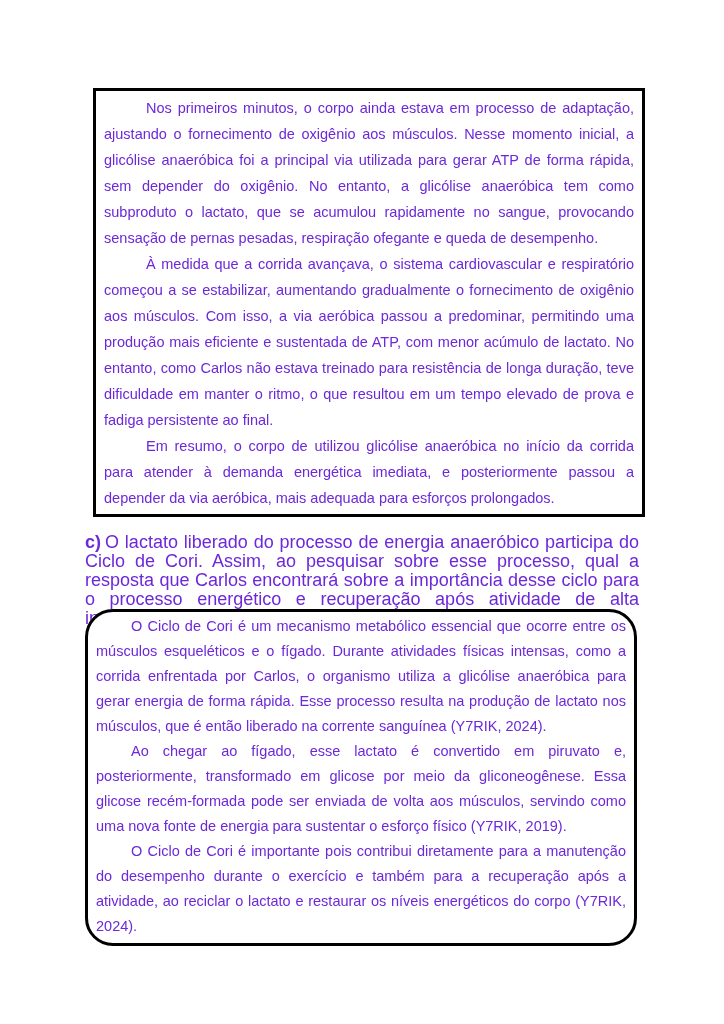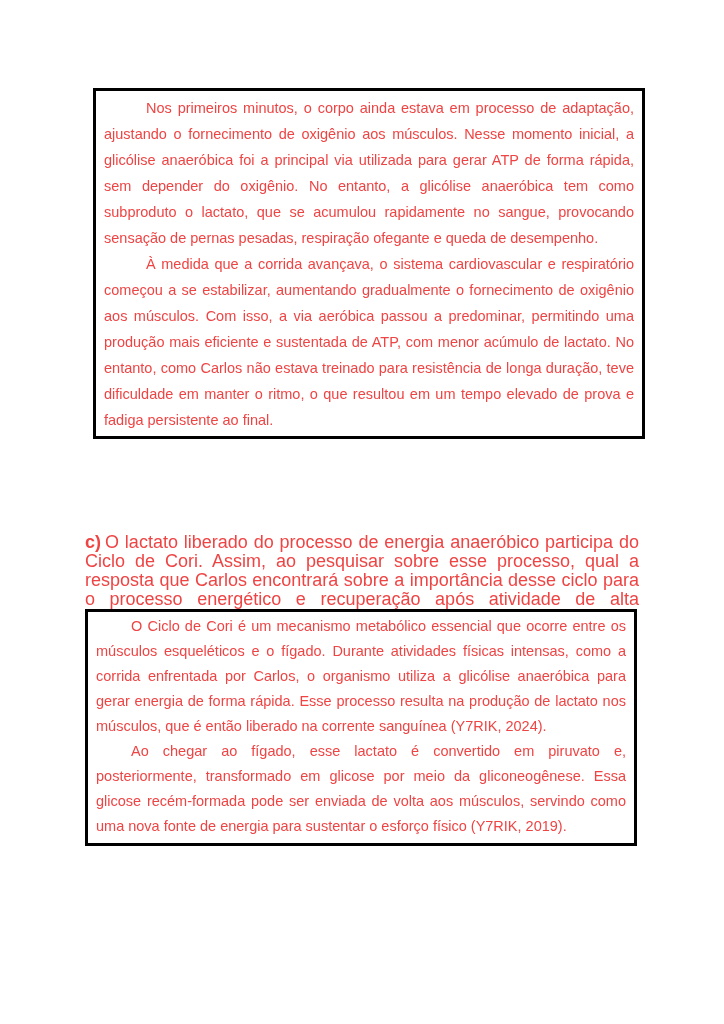--- a/index.html
+++ b/index.html
@@ -5,21 +5,21 @@
     html, body {
       margin: 0;
       padding: 0;
       background: #ffffff;
     }
     .page {
       position: relative;
       width: 724px;
       height: 1024px;
       background: #ffffff;
-      color: #ef4444;
+      color: #6d28d9;
       font-family: "Liberation Sans", sans-serif;
       overflow: hidden;
     }
     .answer-box {
       position: absolute;
       border: 3px solid #000000;
       background: #ffffff;
       text-align: justify;
       font-size: 14.5px;
       box-sizing: border-box;
@@ -34,20 +34,21 @@
     #box-b p {
       margin: 0;
       text-indent: 42px;
     }
     #box-c {
       top: 609px;
       left: 85px;
       width: 552px;
       padding: 2px 8px 4px 8px;
       line-height: 25px;
+      border-radius: 28px;
     }
     #box-c p {
       margin: 0;
       text-indent: 35px;
     }
     .question {
       position: absolute;
       top: 533px;
       left: 85px;
       width: 554px;
@@ -61,24 +62,26 @@
     }
   </style>
 </head>
 <body>
 
 <div class="page">
 
   <div id="box-b" class="answer-box">
     <p>Nos primeiros minutos, o corpo ainda estava em processo de adaptação, ajustando o fornecimento de oxigênio aos músculos. Nesse momento inicial, a glicólise anaeróbica foi a principal via utilizada para gerar ATP de forma rápida, sem depender do oxigênio. No entanto, a glicólise anaeróbica tem como subproduto o lactato, que se acumulou rapidamente no sangue, provocando sensação de pernas pesadas, respiração ofegante e queda de desempenho.</p>
     <p>À medida que a corrida avançava, o sistema cardiovascular e respiratório começou a se estabilizar, aumentando gradualmente o fornecimento de oxigênio aos músculos. Com isso, a via aeróbica passou a predominar, permitindo uma produção mais eficiente e sustentada de ATP, com menor acúmulo de lactato. No entanto, como Carlos não estava treinado para resistência de longa duração, teve dificuldade em manter o ritmo, o que resultou em um tempo elevado de prova e fadiga persistente ao final.</p>
+    <p>Em resumo, o corpo de utilizou glicólise anaeróbica no início da corrida para atender à demanda energética imediata, e posteriormente passou a depender da via aeróbica, mais adequada para esforços prolongados.</p>
   </div>
 
   <div class="question">
     <span class="q-label">c)</span><span>O lactato liberado do processo de energia anaeróbico participa do Ciclo de Cori. Assim, ao pesquisar sobre esse processo, qual a resposta que Carlos encontrará sobre a importância desse ciclo para o processo energético e recuperação após atividade de alta intensidade?</span>
   </div>
 
   <div id="box-c" class="answer-box">
     <p>O Ciclo de Cori é um mecanismo metabólico essencial que ocorre entre os músculos esqueléticos e o fígado. Durante atividades físicas intensas, como a corrida enfrentada por Carlos, o organismo utiliza a glicólise anaeróbica para gerar energia de forma rápida. Esse processo resulta na produção de lactato nos músculos, que é então liberado na corrente sanguínea (Y7RIK, 2024).</p>
     <p>Ao chegar ao fígado, esse lactato é convertido em piruvato e, posteriormente, transformado em glicose por meio da gliconeogênese. Essa glicose recém-formada pode ser enviada de volta aos músculos, servindo como uma nova fonte de energia para sustentar o esforço físico (Y7RIK, 2019).</p>
+    <p>O Ciclo de Cori é importante pois contribui diretamente para a manutenção do desempenho durante o exercício e também para a recuperação após a atividade, ao reciclar o lactato e restaurar os níveis energéticos do corpo (Y7RIK, 2024).</p>
   </div>
 
 </div>
 
 </body></html>

